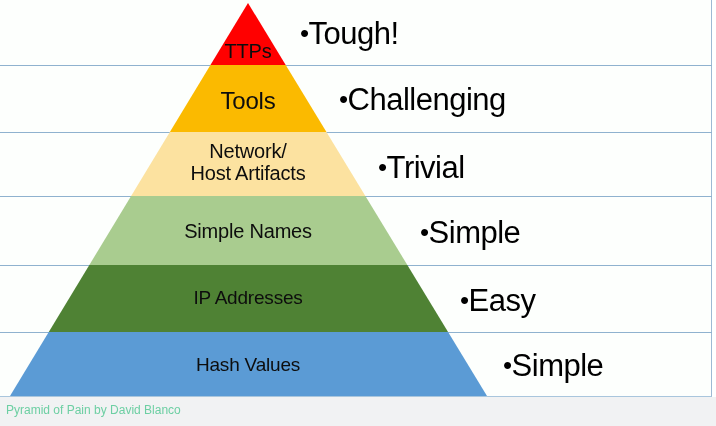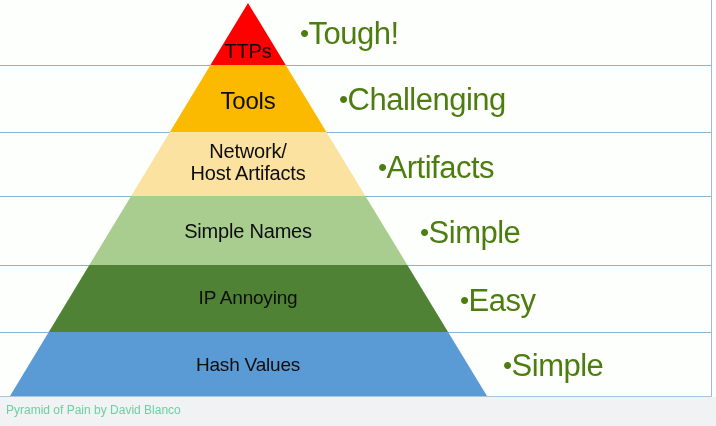--- a/index.html
+++ b/index.html
@@ -46,21 +46,21 @@
     color: #0d0d0d;
     font-family: "Liberation Sans", sans-serif;
     line-height: 1.1;
     white-space: pre-line;
     letter-spacing: -0.2px;
   }
 
   
   .pain-label {
     position: absolute;
-    color: #4d7c0f;
+    color: #000000;
     font-family: "Liberation Sans", sans-serif;
     font-size: 31px;
     line-height: 1;
     white-space: nowrap;
     letter-spacing: -0.5px;
   }
   .pain-label .bullet {
     font-size: 26px;
     vertical-align: 2px;
   }
@@ -106,28 +106,28 @@
         <polygon points="48.758269720101794,332 448.07888040712464,332 487,396 10,396" fill="#5B9BD5"></polygon>
       </g>
   </svg>
 
   <div id="tier-labels">
       <div class="tier-label" style="left: 0px; width: 496px; top: 40px; font-size: 20px;">TTPs</div>
       <div class="tier-label" style="left: 0px; width: 496px; top: 88px; font-size: 24px;">Tools</div>
       <div class="tier-label" style="left: 0px; width: 496px; top: 140px; font-size: 20px;">Network/
 Host Artifacts</div>
       <div class="tier-label" style="left: 0px; width: 496px; top: 220px; font-size: 20px;">Simple Names</div>
-      <div class="tier-label" style="left: 0px; width: 496px; top: 288px; font-size: 19px;">IP Annoying</div>
+      <div class="tier-label" style="left: 0px; width: 496px; top: 288px; font-size: 19px;">IP Addresses</div>
       <div class="tier-label" style="left: 0px; width: 496px; top: 355px; font-size: 19px;">Hash Values</div>
     </div>
 
   <div id="pain-labels">
       <div class="pain-label" style="left: 300px; top: 18px;"><span class="bullet">•</span><span>Tough!</span></div>
       <div class="pain-label" style="left: 339px; top: 84px;"><span class="bullet">•</span><span>Challenging</span></div>
-      <div class="pain-label" style="left: 378px; top: 152px;"><span class="bullet">•</span><span>Artifacts</span></div>
+      <div class="pain-label" style="left: 378px; top: 152px;"><span class="bullet">•</span><span>Trivial</span></div>
       <div class="pain-label" style="left: 420px; top: 217px;"><span class="bullet">•</span><span>Simple</span></div>
       <div class="pain-label" style="left: 460px; top: 285px; text-align: right;"><span class="bullet">•</span><span>Easy</span></div>
       <div class="pain-label" style="left: 503px; top: 350px;"><span class="bullet">•</span><span>Simple</span></div>
     </div>
 
   <div id="footer" style="background: rgb(241, 242, 243);">
     <div id="footer-caption" style="color: rgb(109, 207, 163);">Pyramid of Pain by David Blanco</div>
   </div>
 
 </div>

